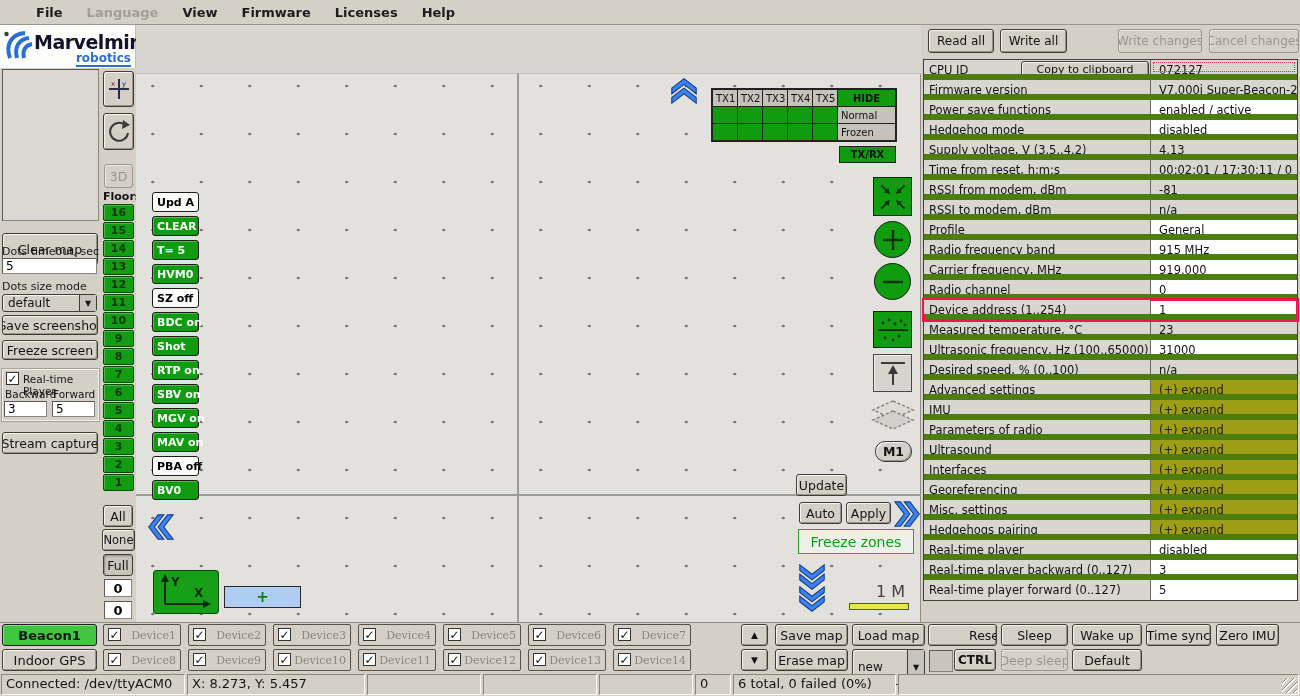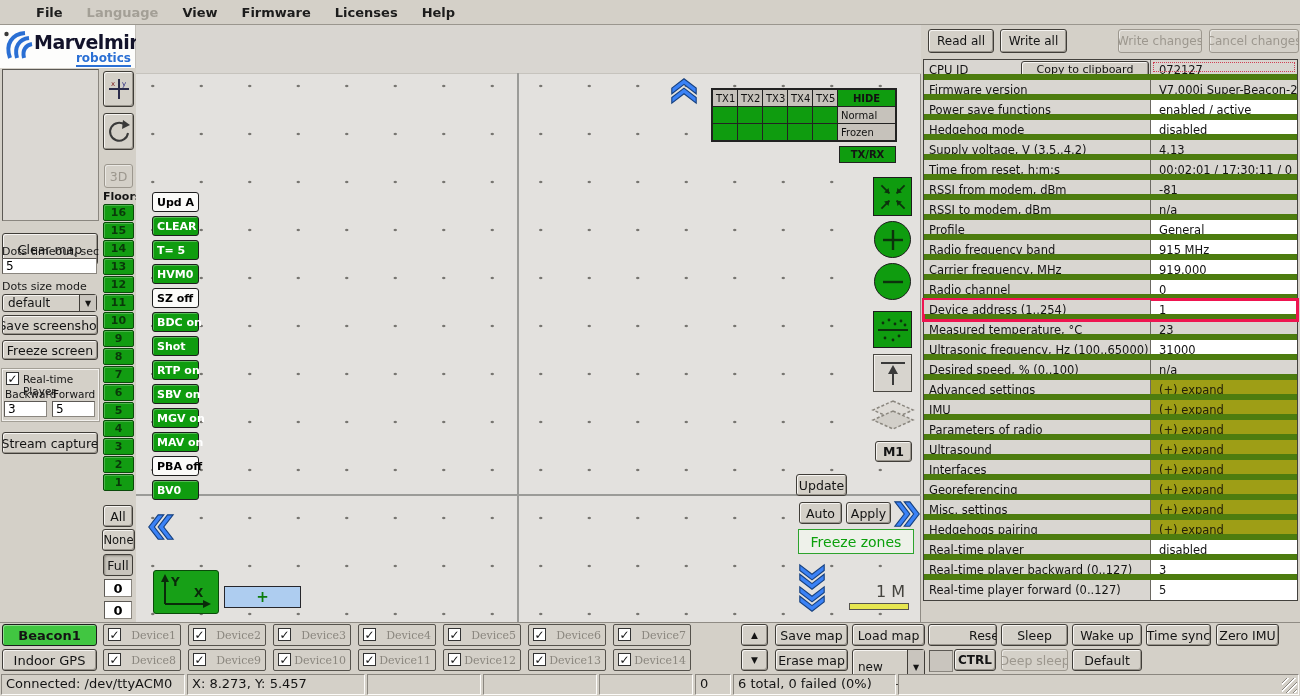--- a/index.html
+++ b/index.html
@@ -98,21 +98,21 @@
   .mwhite{background:#fbfbf9;color:#000;}
   .mapicon{display:flex;align-items:center;justify-content:center;box-sizing:border-box;}
   #fit-btn{left:737px;top:152px;width:39px;height:39px;background:#0f9c0f;border:1px solid #1d1d1d;}
   .zoomcirc{width:37px;height:37px;background:#0f9c0f;border:1px solid #1d1d1d;border-radius:50%;}
   #zoomin-btn{left:738px;top:196px;}
   #zoomout-btn{left:738px;top:238px;}
   #dots-btn{left:737px;top:286px;width:39px;height:37px;background:#0f9c0f;border:1px solid #1d1d1d;}
   #aligntop-btn{left:737px;top:329px;width:39px;height:38px;background:#d7d4ce;border:1px solid #4a4742;
                 box-shadow:inset 1px 1px 0 #f2f0ec;}
   #layers-icon{left:735px;top:374px;width:44px;height:40px;}
-  #m1-btn{left:739px;top:416px;width:37px;height:21px;font-weight:bold;}
+  #m1-btn{left:739px;top:416px;width:37px;height:21px;font-weight:bold;border-radius:10px;}
   #update-btn{left:660px;top:449px;width:51px;height:22px;}
   #auto-btn{left:663px;top:477px;width:43px;height:22px;}
   #apply-btn{left:710px;top:477px;width:45px;height:22px;}
   #freeze-zones-btn{left:662px;top:504px;width:116px;height:25px;background:#eef1ea;border:1px solid #2da32d;
                     color:#0ca00c;font-size:14px;display:flex;align-items:center;justify-content:center;box-sizing:border-box;}
   #axis-origin{left:17px;top:545px;width:64px;height:42px;background:#17a017;border:1px solid #0a4a0a;border-radius:3px;}
   #plus-btn{left:88px;top:561px;width:77px;height:22px;background:#aecdf0;border:1px solid #26262b;
             color:#0c7c0c;font-size:15px;font-weight:bold;display:flex;align-items:center;justify-content:center;box-sizing:border-box;}
   #map-scale{left:713px;top:557px;width:60px;}
   #scale-text{font-size:16px;color:#45443f;text-align:right;padding-right:4px;}

